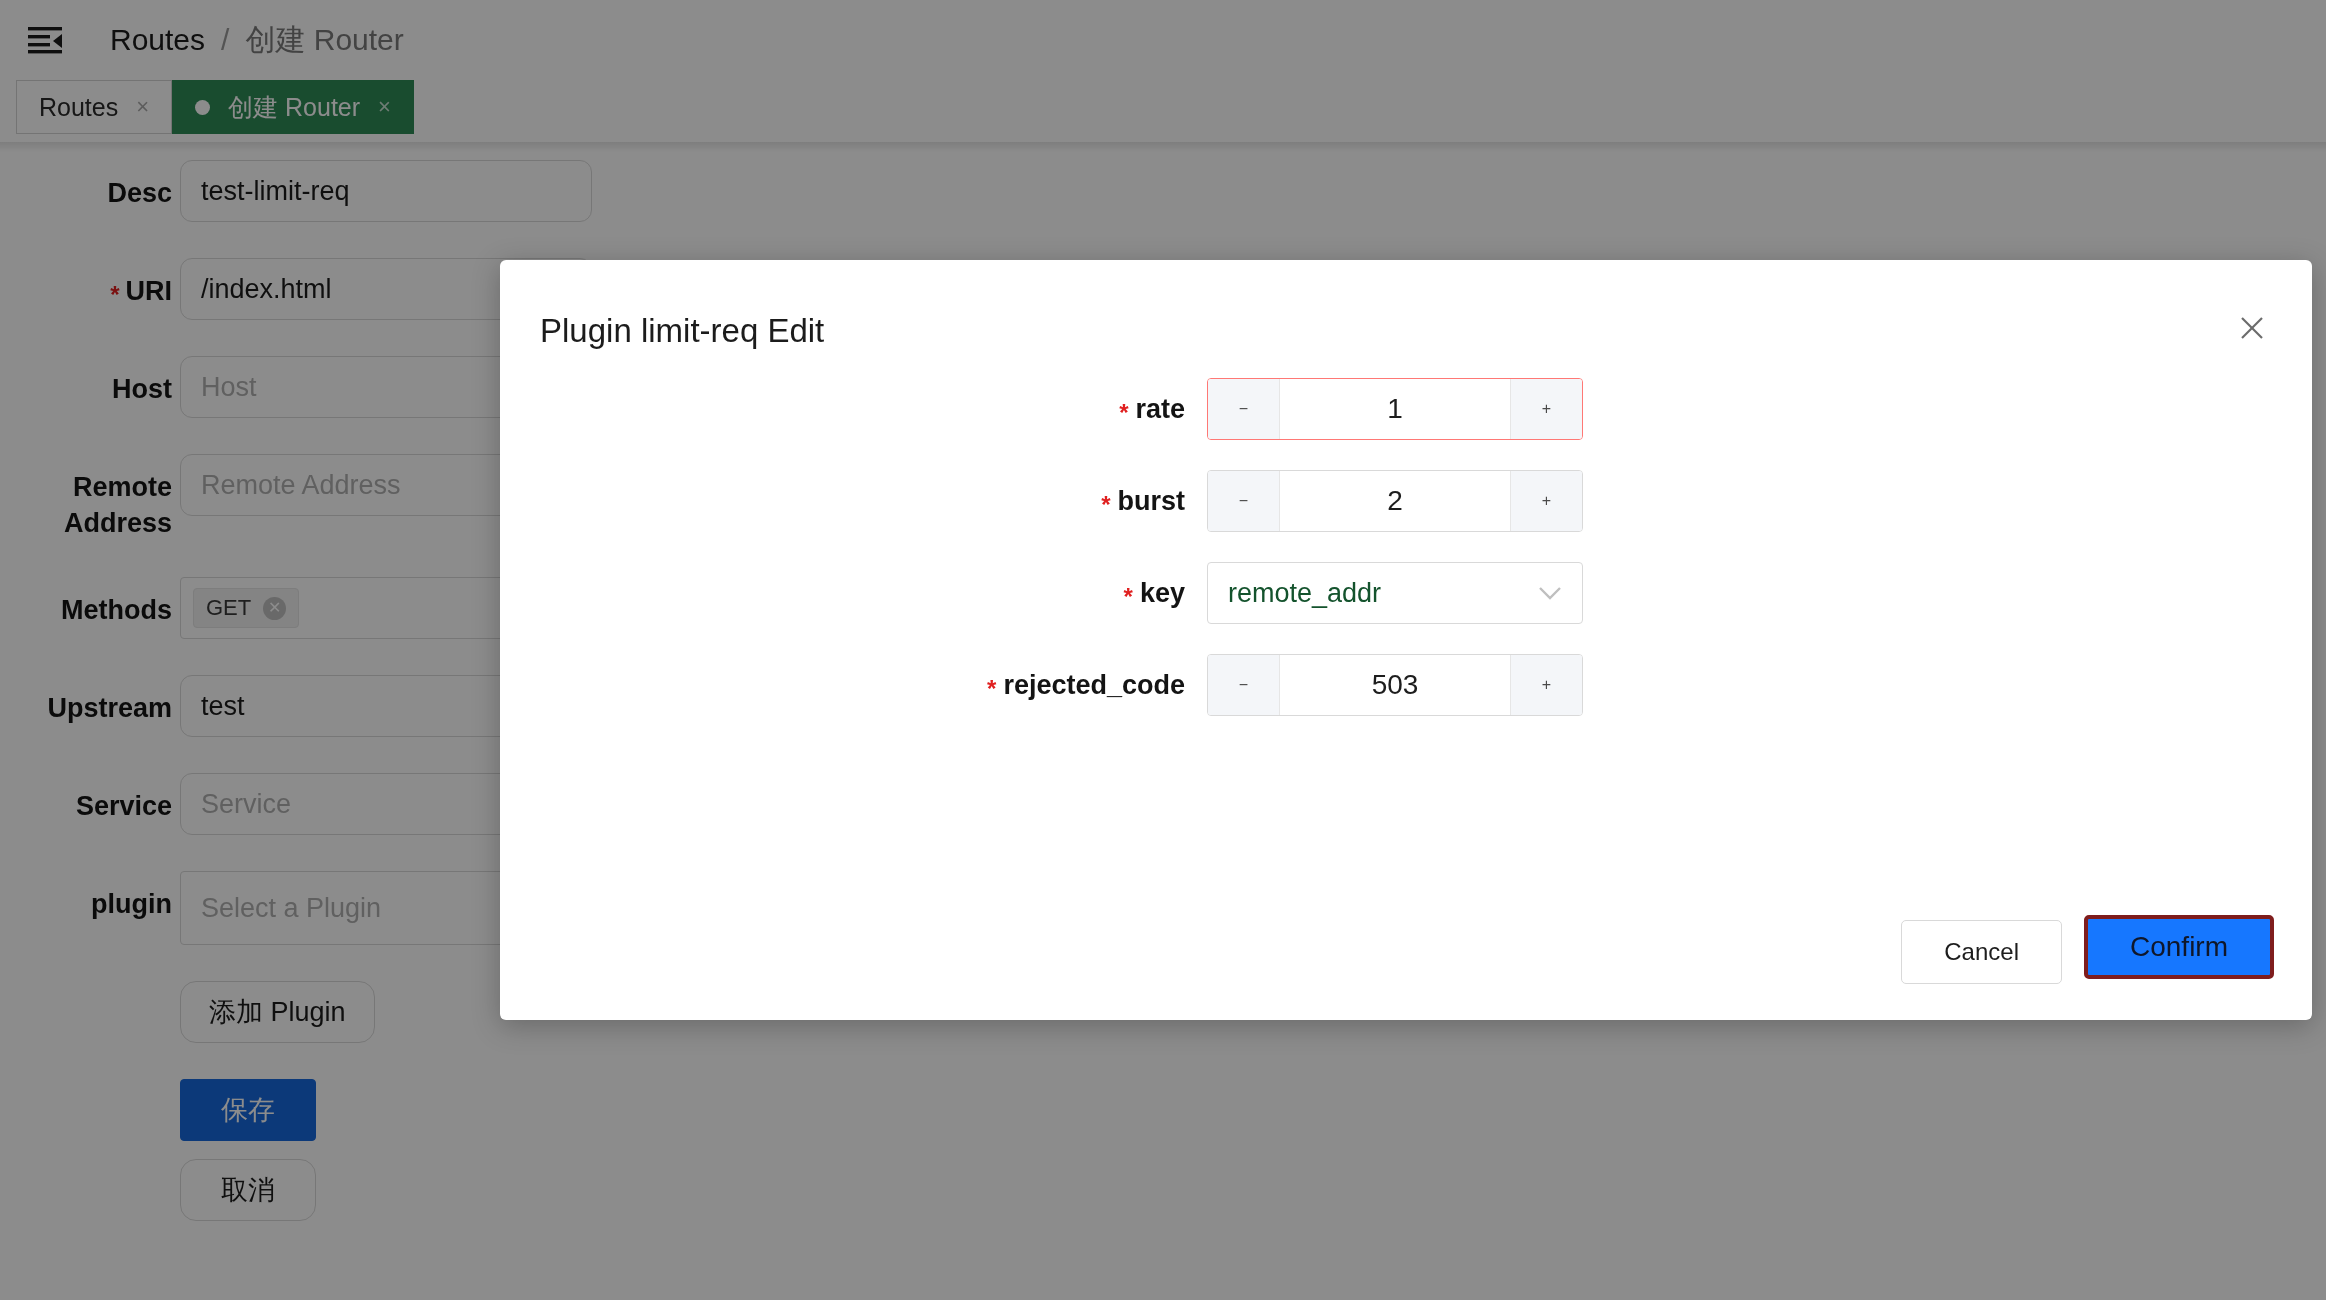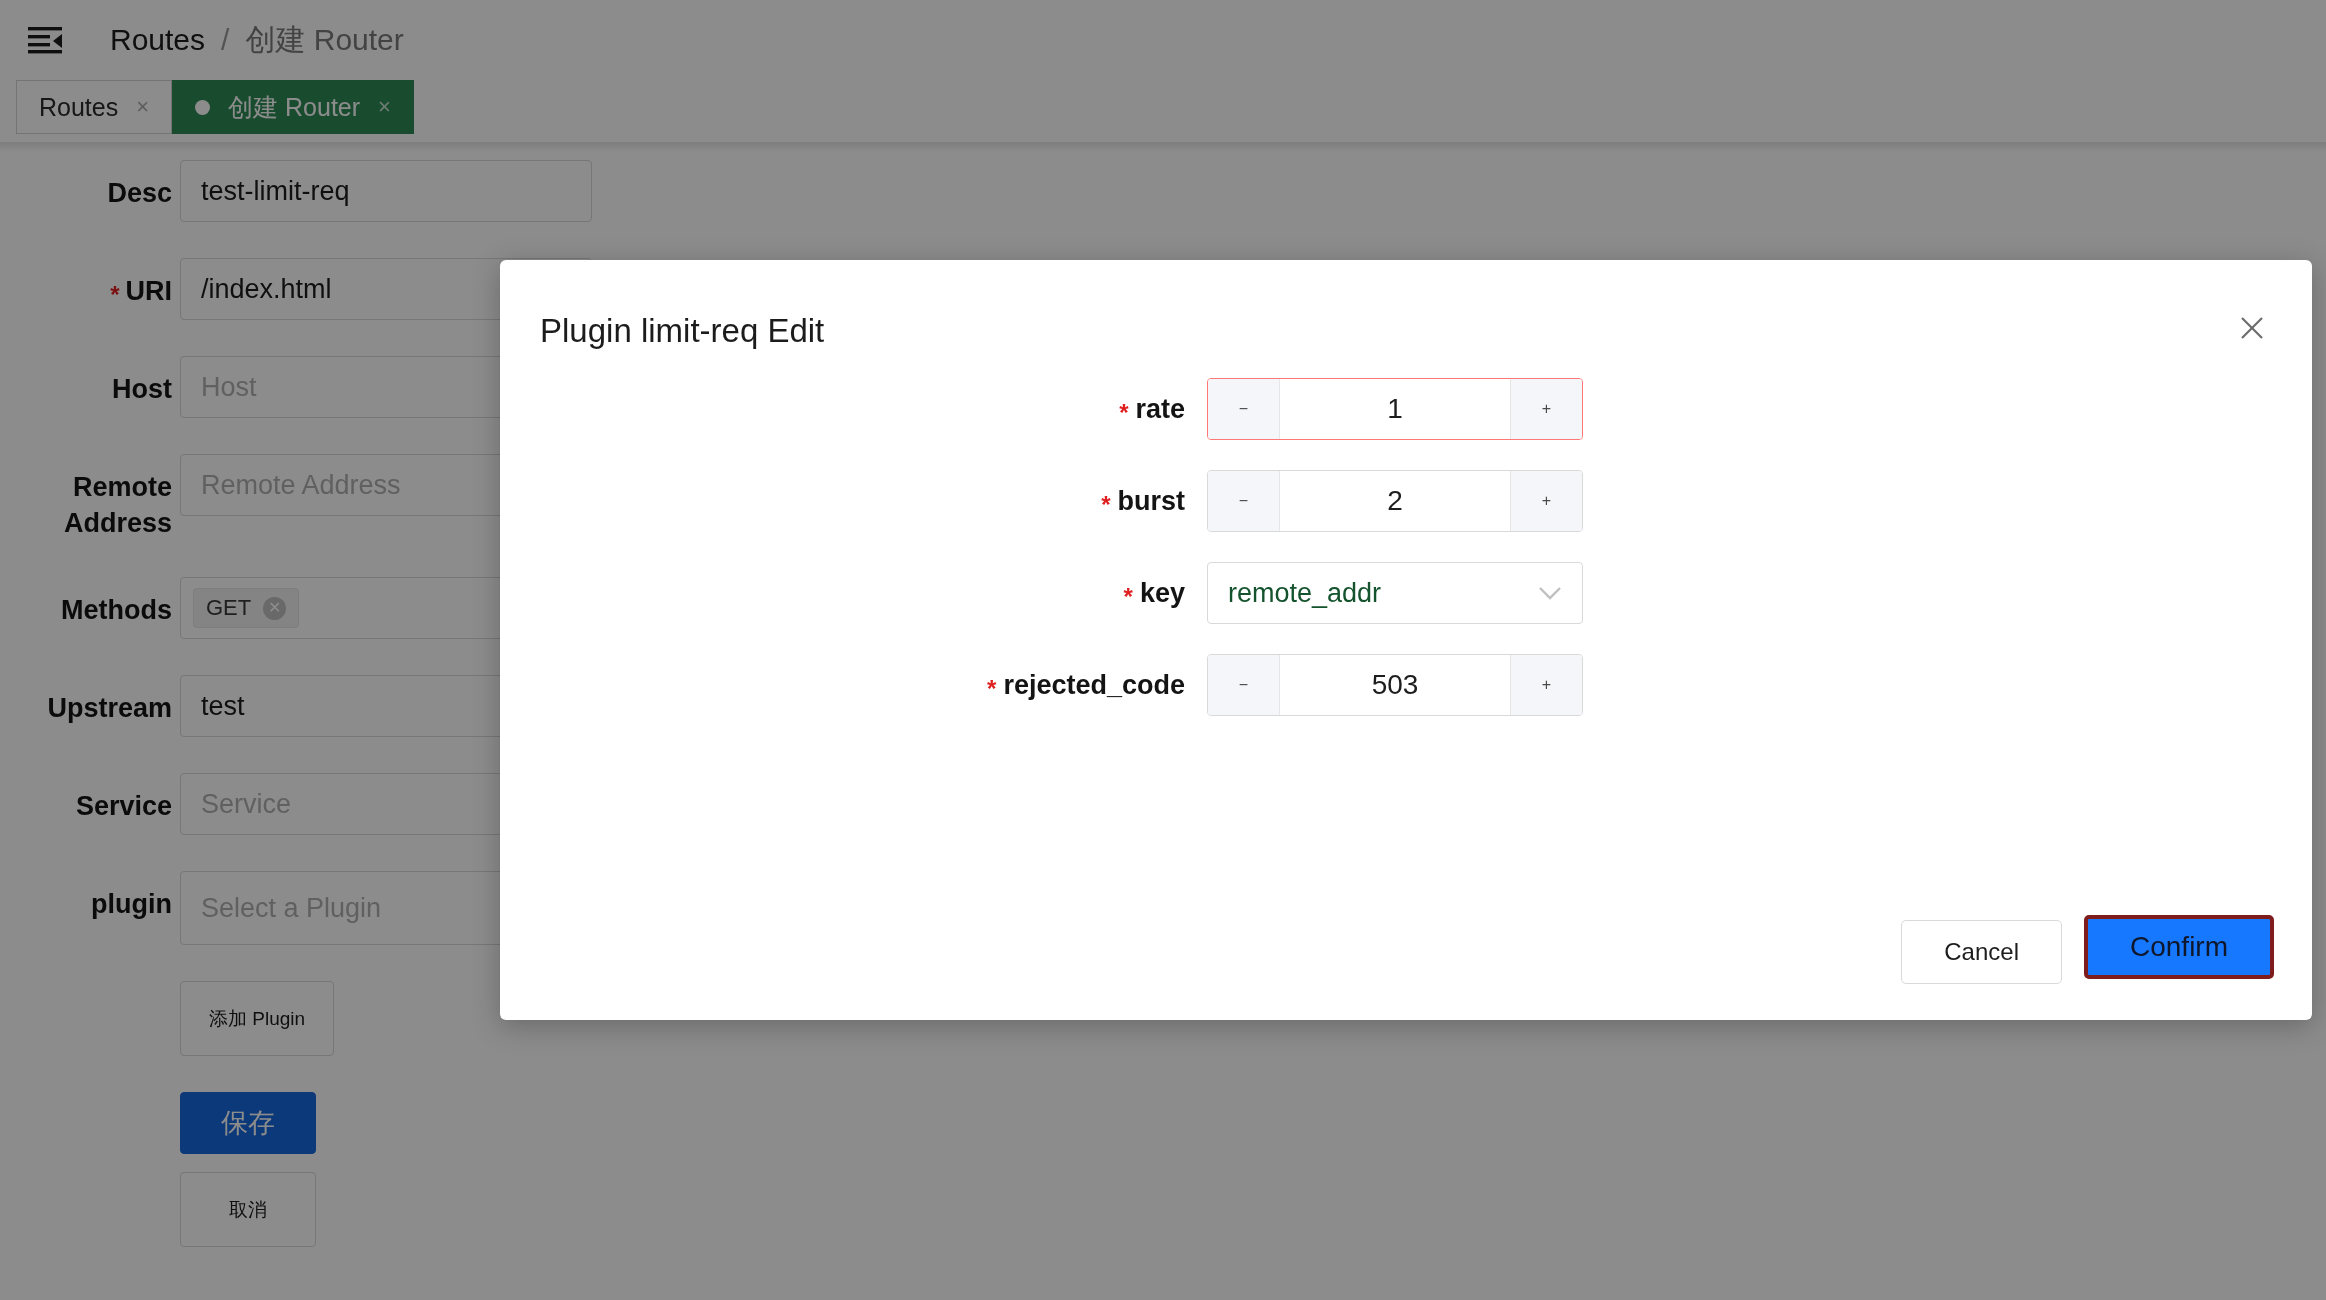--- a/index.html
+++ b/index.html
@@ -60,21 +60,21 @@
   
   .formarea { position: absolute; left: 0; top: 160px; width: 2326px; }
   .frow { display: flex; align-items: flex-start; margin-bottom: 36px; }
   .flabel {
     width: 172px; text-align: right; font-size: 27px; font-weight: bold;
     color: #141414; padding-top: 16px; line-height: 1.32; padding-right: 0;
   }
   .flabel .req { color: #e02020; margin-right: 6px; font-size: 24px; position: relative; top: 3px;}
   .fctl { margin-left: 8px; }
   .inp {
-    width: 412px; height: 62px; border: 1px solid #d9d9d9; border-radius: 4px;
+    width: 412px; height: 62px; border: 1px solid #d9d9d9; border-radius: 12px;
     background: #ffffff; font-size: 27px; color: #1d1d1d;
     padding: 0 20px; display: flex; align-items: center;
   }
   .inp.placeholder { color: #b0b0b0; }
   .selectbox {
     width: 412px; height: 74px; border: 1px solid #d9d9d9; border-radius: 4px;
     background: #ffffff; font-size: 27px; color: #b0b0b0;
     padding: 0 20px; display: flex; align-items: center; justify-content: space-between;
     cursor: pointer;
   }
@@ -88,22 +88,22 @@
     font-size: 22px; color: #3a3a3a; padding: 6px 12px;
     display: flex; align-items: center; gap: 12px;
   }
   .tag .tag-x {
     width: 23px; height: 23px; border-radius: 50%; background: #bfbfbf;
     color: #ffffff; font-size: 16px; display: flex; align-items: center;
     justify-content: center; cursor: pointer; line-height: 1;
   }
   .btn-outline {
     display: inline-flex; align-items: center; justify-content: center;
-    height: 75px; padding: 0 28px; border: 1px solid #d9d9d9; border-radius: 4px;
-    background: #ffffff; font-size: 19px; color: #1d1d1d; cursor: pointer;
+    height: 62px; padding: 0 28px; border: 1px solid #d9d9d9; border-radius: 16px;
+    background: #ffffff; font-size: 27px; color: #1d1d1d; cursor: pointer;
   }
   .btn-primary {
     display: inline-flex; align-items: center; justify-content: center;
     height: 62px; padding: 0 40px; border: 1px solid #1668dc; border-radius: 4px;
     background: #1668dc; font-size: 27px; color: #ffffff; cursor: pointer;
   }
   .btnrow { display: flex; gap: 18px; flex-direction: column; }
 
   
   .overlay {

